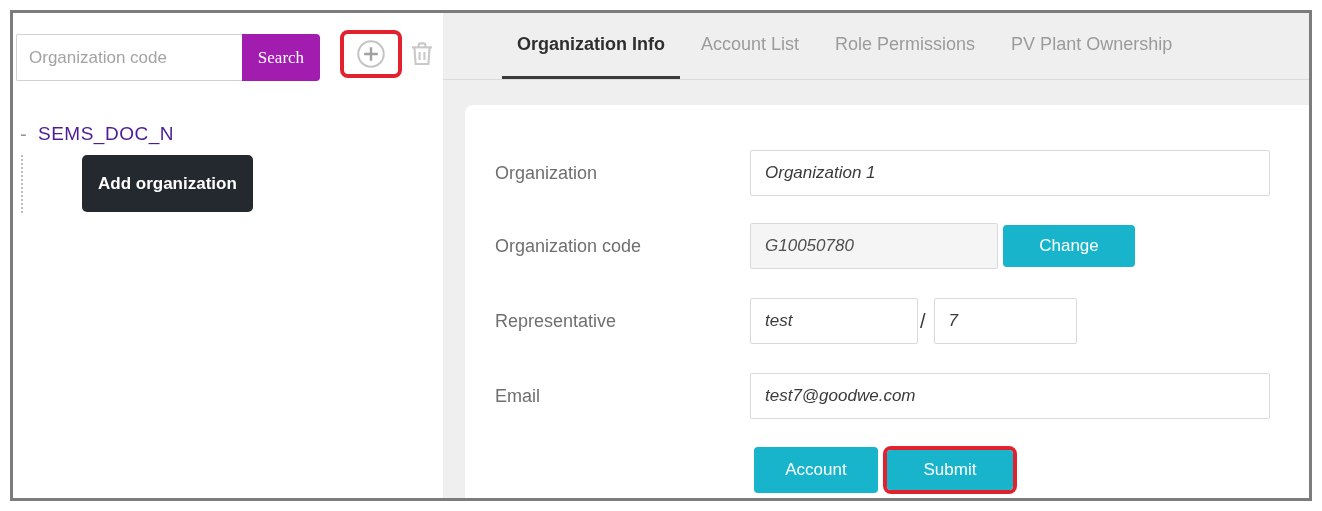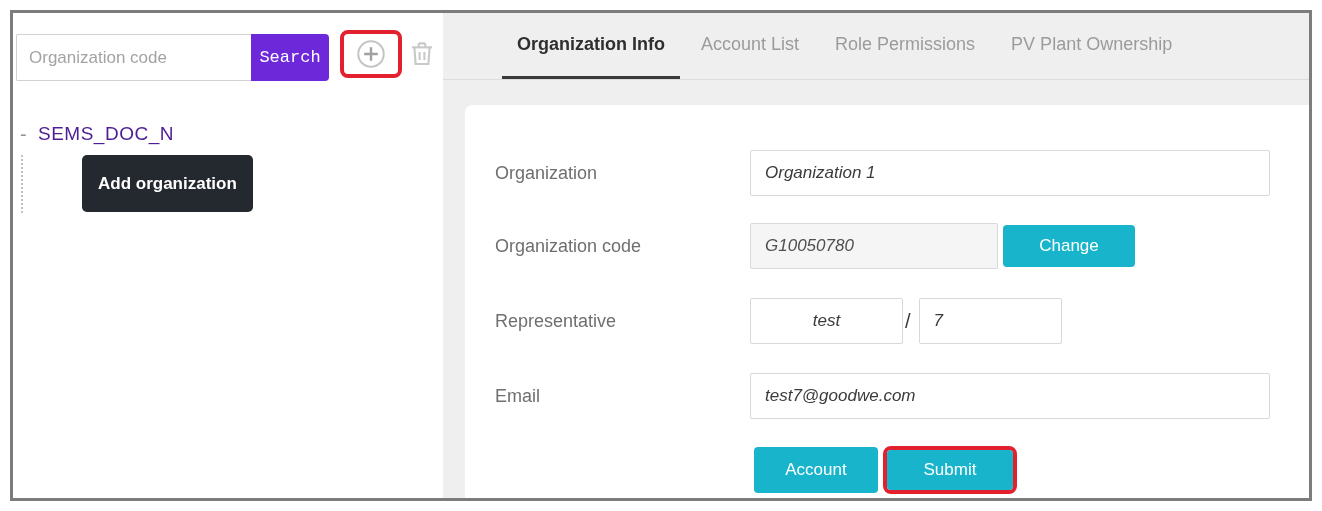--- a/index.html
+++ b/index.html
@@ -5,22 +5,22 @@
   html,body{margin:0;padding:0;background:#ffffff;font-family:"Liberation Sans",sans-serif;}
   .stage{position:relative;width:1322px;height:511px;background:#ffffff;overflow:hidden;}
   .frame{position:absolute;left:10px;top:10px;width:1296px;height:485px;border:3px solid #7c7c7c;background:#ffffff;}
 
   
   .sidebar{position:absolute;left:0;top:0;width:430px;height:100%;background:#ffffff;}
   .search-input{position:absolute;left:3px;top:21px;width:236px;height:47px;border:1px solid #d2d2d2;border-right:none;
     border-radius:2px 0 0 2px;box-sizing:border-box;padding:0 12px;font-size:17px;color:#3b3b3b;outline:none;
     font-family:"Liberation Sans",sans-serif;}
   .search-input::placeholder{color:#a3a3a3;}
-  .search-btn{position:absolute;left:238px;top:21px;width:78px;height:47px;background:#6d28d9;color:#ffffff;
-    border:none;border-radius:0 4px 4px 0;font-size:17px;cursor:pointer;font-family:Liberation Mono, monospace;}
+  .search-btn{position:absolute;left:229px;top:21px;width:78px;height:47px;background:#a21caf;color:#ffffff;
+    border:none;border-radius:0 4px 4px 0;font-size:17px;cursor:pointer;font-family:Liberation Serif, serif;}
   .add-annotation{position:absolute;left:327px;top:17px;width:54px;height:40px;border:4px solid #e3202e;
     border-radius:8px;display:flex;align-items:center;justify-content:center;}
   .icon-btn{background:none;border:none;padding:0;cursor:pointer;display:flex;align-items:center;justify-content:center;}
   .trash-wrap{position:absolute;left:392px;top:24px;width:34px;height:34px;}
 
   .tree-toggle{position:absolute;left:7px;top:109px;font-size:20px;color:#8d95a0;line-height:24px;cursor:pointer;}
   .tree-label{position:absolute;left:25px;top:110px;font-size:19px;color:#4c1d95;letter-spacing:0.5px;cursor:pointer;}
   .tree-guide{position:absolute;left:8px;top:142px;height:58px;width:0;border-left:2px dotted #bcc1c9;}
   .tooltip{position:absolute;left:69px;top:142px;height:33px;line-height:33px;padding:12px 16px;background:#24282f;
     color:#ffffff;font-weight:bold;font-size:17px;border-radius:5px;white-space:nowrap;}
@@ -35,21 +35,21 @@
 
   .card{position:absolute;left:22px;top:92px;right:0;bottom:0;background:#ffffff;border-radius:8px 0 0 0;}
 
   .form-row{position:absolute;left:30px;display:flex;align-items:center;height:46px;}
   .form-label{width:255px;font-size:18px;color:#6f6f6f;flex:0 0 auto;}
   .txt{height:46px;box-sizing:border-box;border:1px solid #d9d9d9;border-radius:2px;padding:0 14px;
     font-size:17px;color:#3b3b3b;outline:none;background:#ffffff;font-family:"Liberation Sans",sans-serif;font-style:italic;}
   .txt.disabled{background:#f5f5f5;color:#4f4f4f;}
   .w-full{width:520px;}
   .w-code{width:248px;}
-  .w-name{width:153px;text-align:center;}
+  .w-name{width:168px;}
   .w-num{width:143px;}
   .slash{font-size:20px;color:#3b3b3b;margin:0 8px 0 2px;}
   .btn-cyan{background:#17b4cb;color:#ffffff;border:none;border-radius:4px;font-size:17px;cursor:pointer;
     font-family:"Liberation Sans",sans-serif;}
   .btn-change{width:132px;height:42px;margin-left:5px;}
   .btn-cancel{width:124px;height:46px;margin-left:4px;}
   .submit-annotation{border:4px solid #e3202e;border-radius:8px;margin-left:5px;display:flex;}
   .btn-submit{width:126px;height:40px;}
 </style>
 </head>

